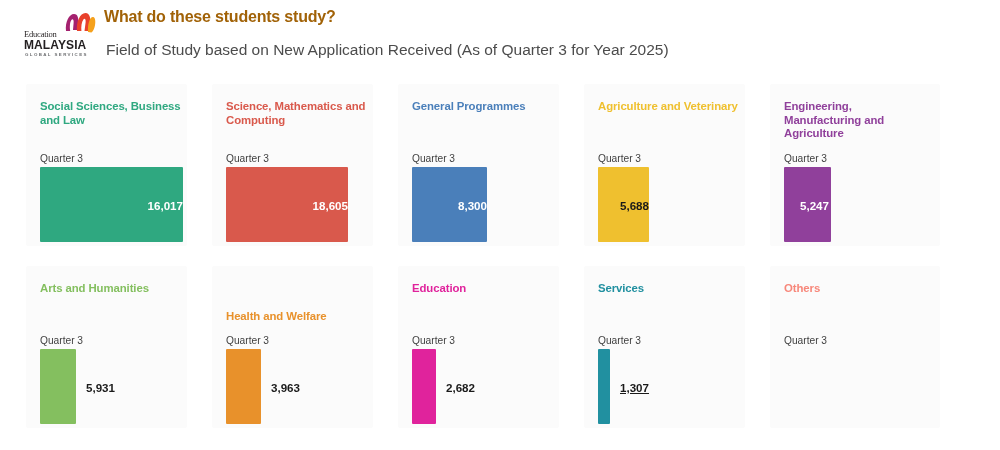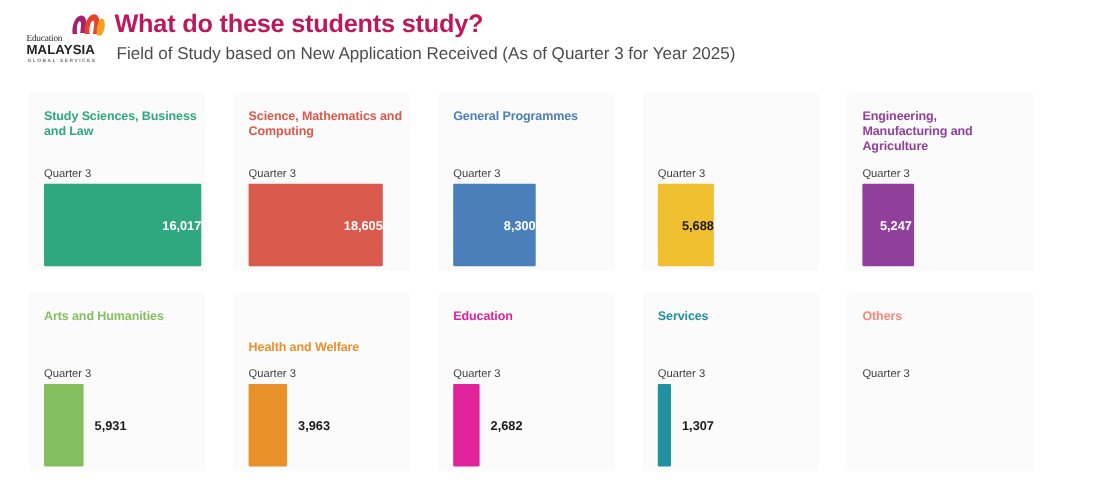--- a/index.html
+++ b/index.html
@@ -60,23 +60,23 @@
     font-size: 4.4px;
     font-weight: bold;
     color: #6d6e71;
     letter-spacing: 1.4px;
   }
 
   .title {
     position: absolute;
     left: 104px;
     top: 8px;
-    font-size: 23px;
-    font-weight: bold;
-    color: #be185d;
+    font-size: 16px;
+    font-weight: bold;
+    color: #a16207;
     letter-spacing: -0.2px;
     white-space: nowrap;
   }
   .subtitle {
     position: absolute;
     left: 106px;
     top: 41px;
     font-size: 15.5px;
     color: #4c4c4c;
     white-space: nowrap;
@@ -171,21 +171,21 @@
   </div>
 
   <div class="title">What do these students study?</div>
   <div class="subtitle">Field of Study based on New Application Received (As of Quarter 3 for Year 2025)</div>
 </div>
 
 <div class="grid">
   <div class="row">
 
     <div class="card" style="left:26px;">
-      <div class="card-title" style="color:#2fa880;">Study Sciences, Business and Law</div>
+      <div class="card-title" style="color:#2fa880;">Social Sciences, Business and Law</div>
       <div class="quarter-label">Quarter 3</div>
       <div class="bar-area">
         <div class="bar" style="width:143px;background:#2fa880;"></div>
         <div class="bar-value inside" style="right:7px;">16,017</div>
       </div>
     </div>
 
     <div class="card" style="left:212px;">
       <div class="card-title" style="color:#d9594c;">Science, Mathematics and Computing</div>
       <div class="quarter-label">Quarter 3</div>
@@ -198,20 +198,21 @@
     <div class="card" style="left:398px;">
       <div class="card-title" style="color:#4a7fba;">General Programmes</div>
       <div class="quarter-label">Quarter 3</div>
       <div class="bar-area">
         <div class="bar" style="width:75px;background:#4a7fba;"></div>
         <div class="bar-value inside" style="right:75px;margin-left:17px;">8,300</div>
       </div>
     </div>
 
     <div class="card" style="left:584px;">
+      <div class="card-title" style="color:#efc02f;">Agriculture and Veterinary</div>
       <div class="quarter-label">Quarter 3</div>
       <div class="bar-area">
         <div class="bar" style="width:51px;background:#efc02f;"></div>
         <div class="bar-value inside dark" style="right:99px;">5,688</div>
       </div>
     </div>
 
     <div class="card wide" style="left:770px;">
       <div class="card-title" style="color:#90409b;">Engineering, Manufacturing and Agriculture</div>
       <div class="quarter-label">Quarter 3</div>
@@ -249,21 +250,21 @@
         <div class="bar" style="width:24px;background:#e0239c;"></div>
         <div class="bar-value outside" style="left:34px;">2,682</div>
       </div>
     </div>
 
     <div class="card" style="left:584px;">
       <div class="card-title" style="color:#2190a0;">Services</div>
       <div class="quarter-label">Quarter 3</div>
       <div class="bar-area">
         <div class="bar" style="width:12px;background:#2190a0;"></div>
-        <div class="bar-value outside" style="left:22px;">1,307</div>
+        <div class="bar-value outside" style="left:22px;text-decoration:underline;">1,307</div>
       </div>
     </div>
 
     <div class="card wide" style="left:770px;">
       <div class="card-title" style="color:#f7877a;">Others</div>
       <div class="quarter-label">Quarter 3</div>
     </div>
   </div>
 </div>
 

